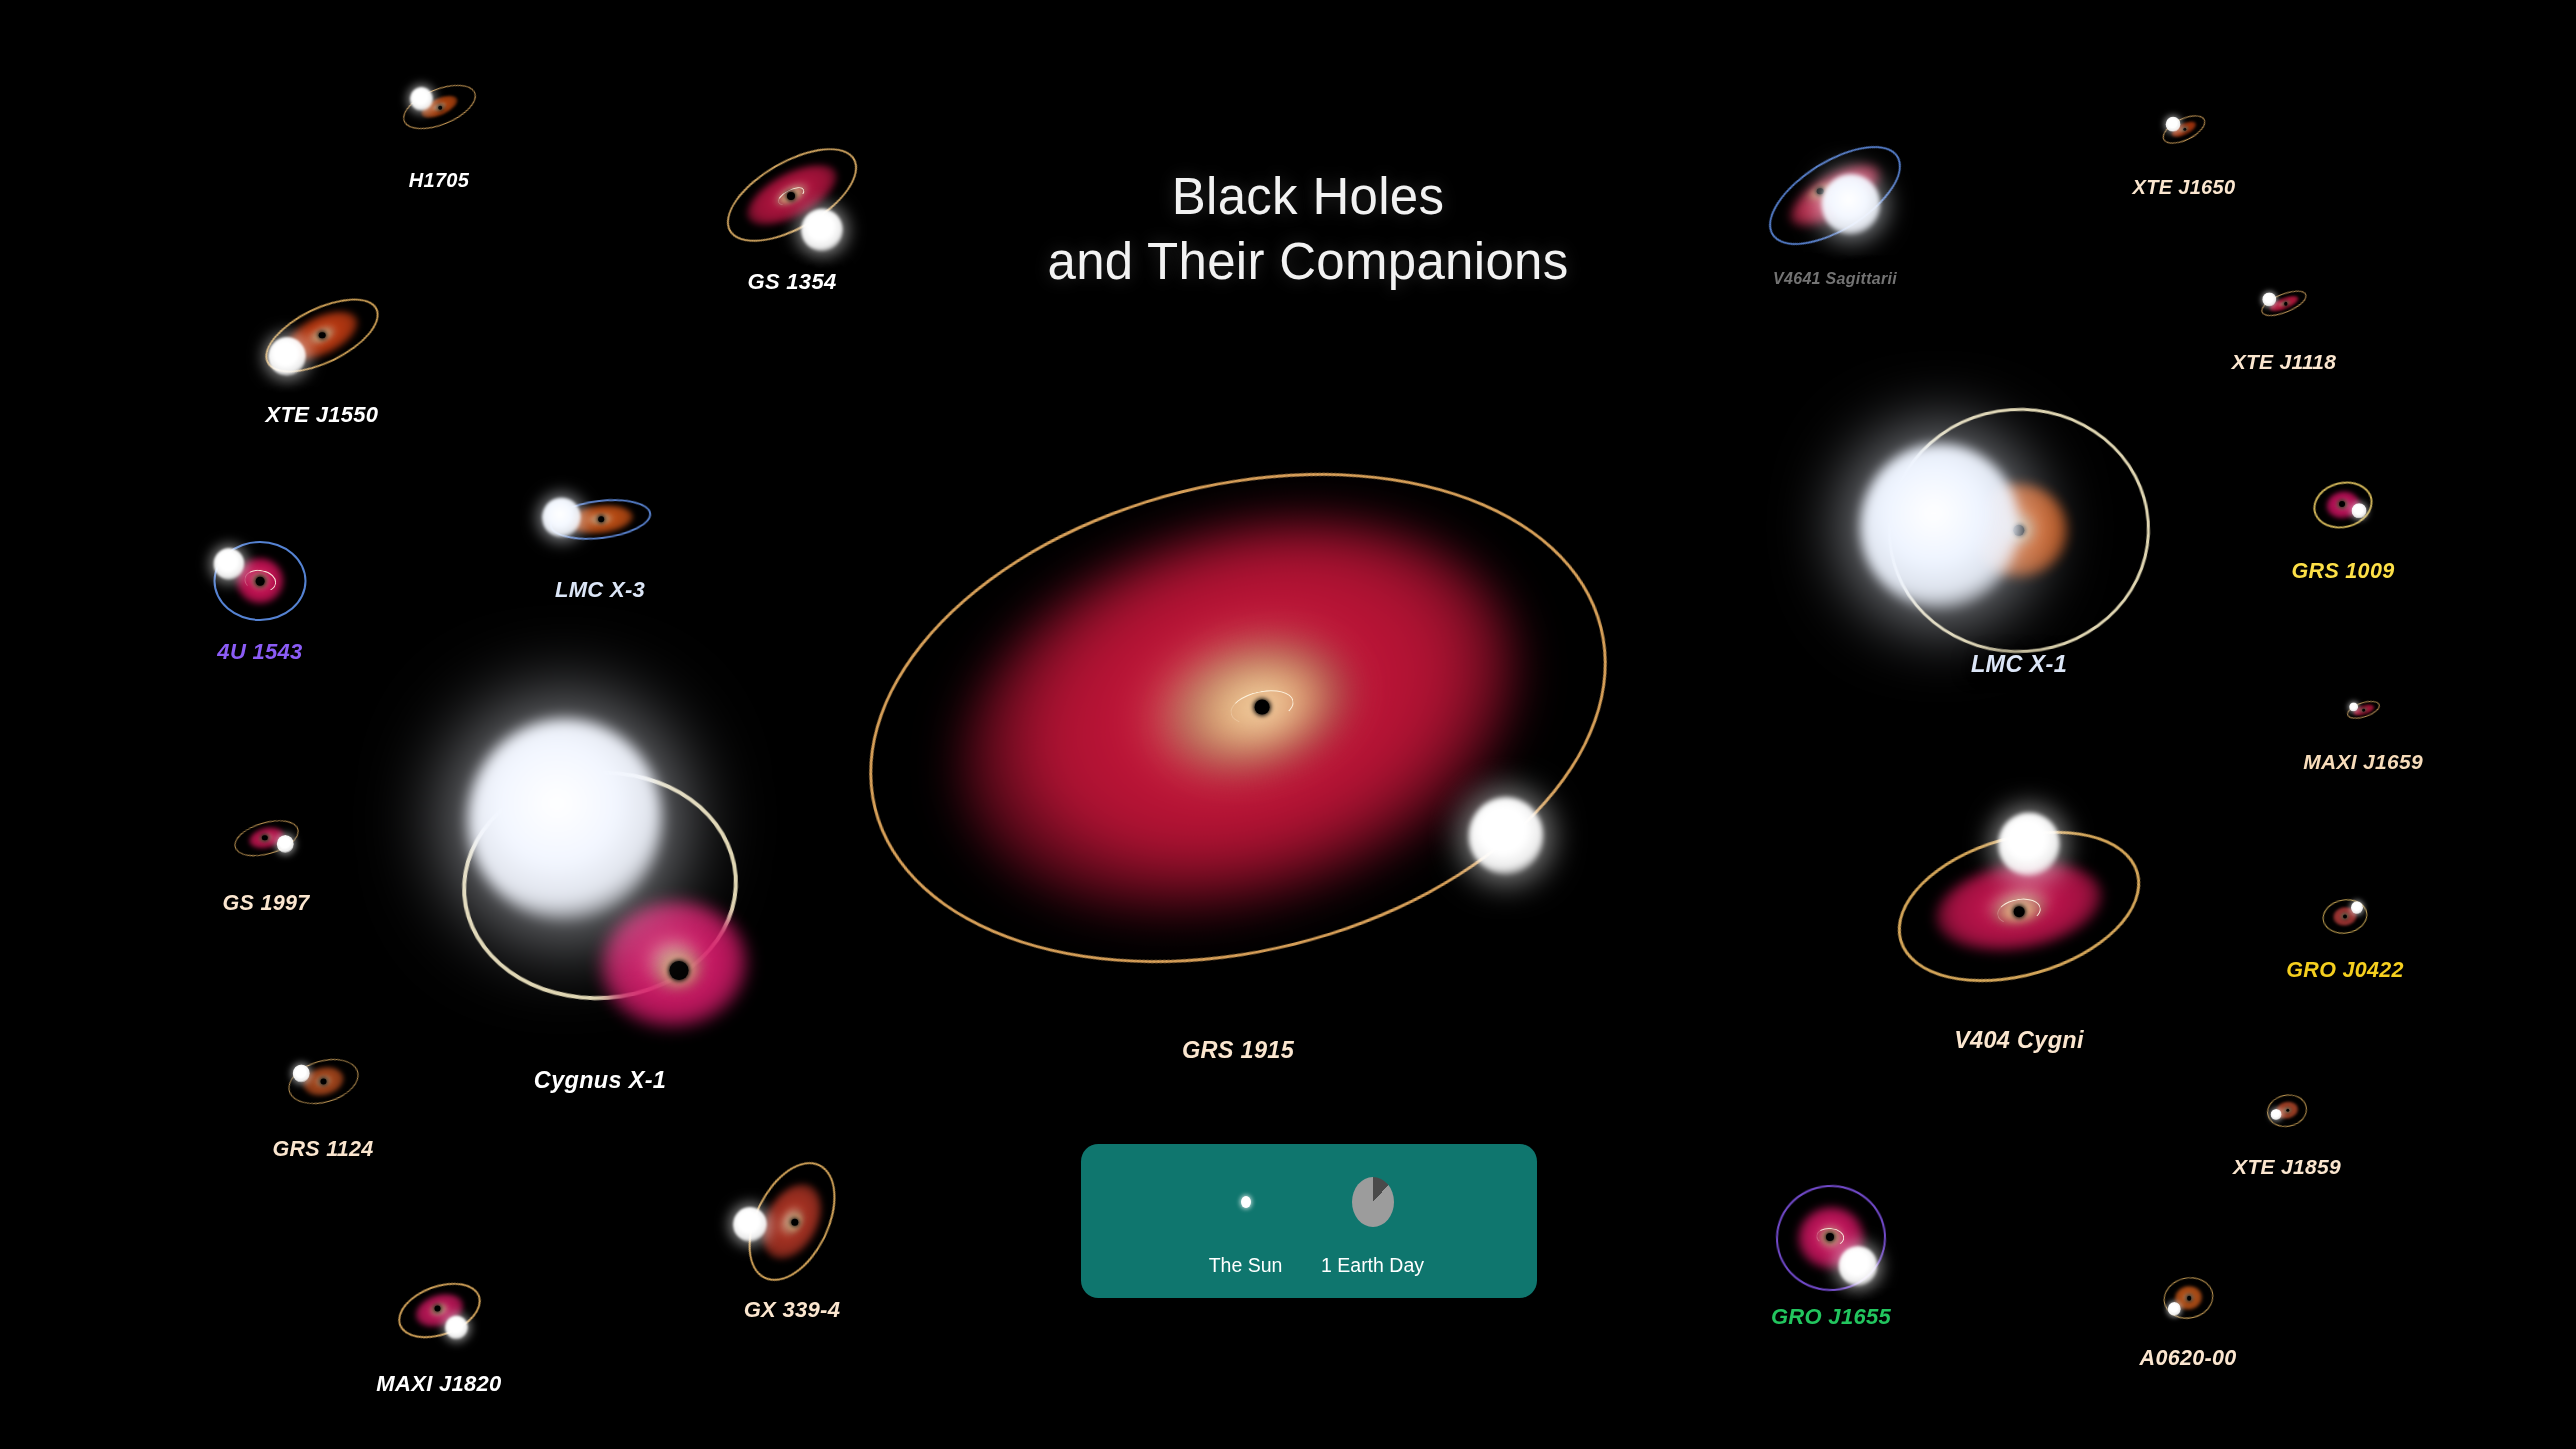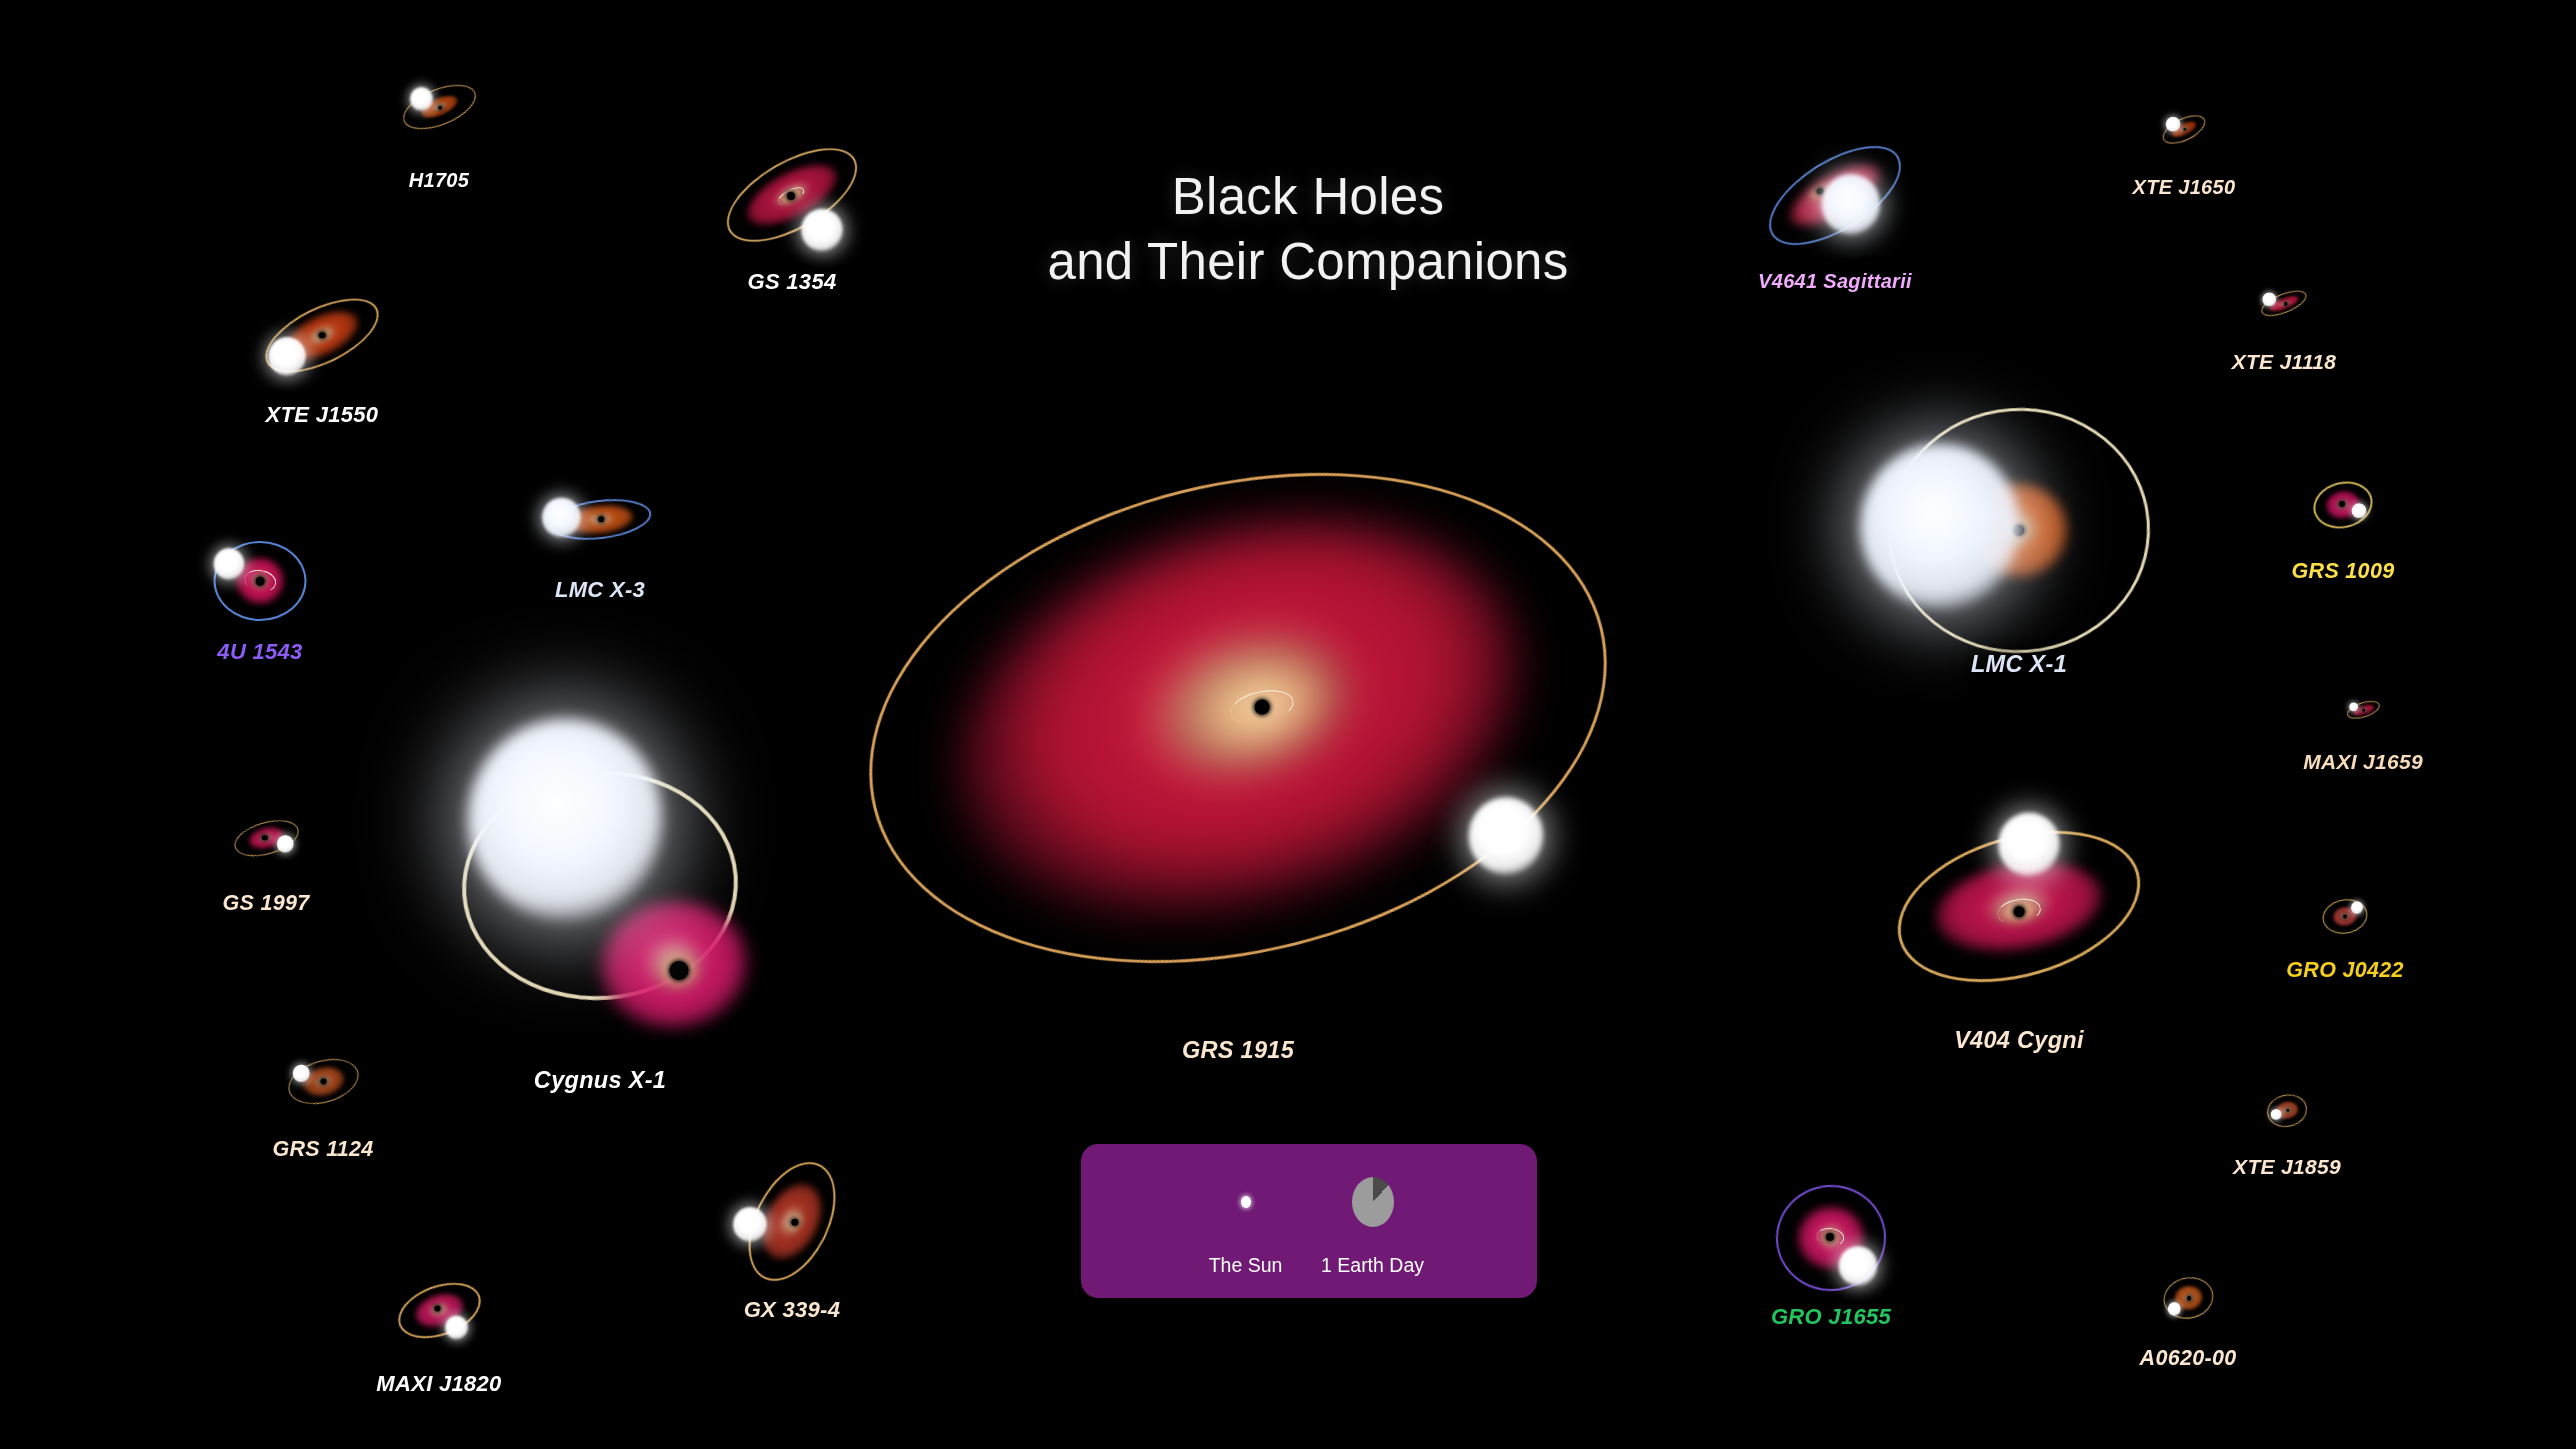--- a/index.html
+++ b/index.html
@@ -134,21 +134,21 @@
         <div class="label" style="top: 117px; color: rgb(255, 255, 255); font-size: 22px;">XTE J1550</div>
       </div>
       <div class="system" style="left: 1835px; top: 195px; width: 174px; height: 127px;">
         <div class="sysbody">
           <div class="orbit" style="--or: -32deg; width: 145px; height: 66px; border: 2.7px solid rgb(90, 133, 214); filter: blur(0.4px); opacity: 0.95;"></div>
           <div class="disk" style="--dr: -30deg; --dblur: 4.7px; width: 101px; height: 40px; margin-left: 0px; margin-top: 0px; background: radial-gradient(at 50% 48%, rgba(255, 236, 200, 0.9) 0%, rgba(198, 42, 78, 0.95) 30%, rgba(198, 42, 78, 0.82) 56%, rgba(62, 13, 26, 0.6) 80%, rgba(0, 0, 0, 0) 100%);"></div>
           <div class="diskcore" style="--dr: -30deg; --dblur: 4.7px; width: 34px; height: 13.7px; margin-left: -14.8px; margin-top: -4px;"></div>
           <div class="bh" style="width: 6.7px; height: 6.7px; margin-left: -14.8px; margin-top: -4px;"></div>
           <div class="star" style="width: 59px; height: 61px; left: 103px; top: 73px; background: radial-gradient(circle at 46% 42%, rgb(255, 255, 255) 0%, rgb(243, 247, 255) 38%, rgba(243, 247, 255, 0.92) 62%, rgba(243, 247, 255, 0.42) 80%, rgba(255, 255, 255, 0) 100%); box-shadow: rgba(243, 247, 255, 0.55) 0px 0px 25px 5.9px; filter: blur(2.1px);"></div>
         </div>
-        <div class="label" style="top: 138px; color: #f0abfc; font-size: 20px;">V4641 Sagittarii</div>
+        <div class="label" style="top: 138px; color: #737373; font-size: 16px;">V4641 Sagittarii</div>
       </div>
       <div class="system" style="left: 2184px; top: 129px; width: 54px; height: 47px;">
         <div class="sysbody">
           <div class="orbit" style="--or: -26deg; width: 44px; height: 20px; border: 1.3px solid rgb(200, 154, 88); filter: blur(0.4px); opacity: 0.95;"></div>
           <div class="disk" style="--dr: -26deg; --dblur: 1.3px; width: 27px; height: 11.4px; margin-left: 0px; margin-top: 0px; background: radial-gradient(at 50% 48%, rgba(255, 236, 200, 0.9) 0%, rgba(176, 56, 14, 0.95) 30%, rgba(176, 56, 14, 0.82) 56%, rgba(50, 16, 10, 0.6) 80%, rgba(0, 0, 0, 0) 100%);"></div>
           <div class="diskcore" style="--dr: -26deg; --dblur: 1.3px; width: 9px; height: 3.9px; margin-left: 0.7px; margin-top: 0px;"></div>
           <div class="bh" style="width: 3.4px; height: 3.4px; margin-left: 0.7px; margin-top: 0px;"></div>
           <div class="star" style="width: 14.8px; height: 15.3px; left: 16px; top: 19px; background: radial-gradient(circle at 46% 42%, rgb(255, 255, 255) 0%, rgb(255, 255, 255) 38%, rgba(255, 255, 255, 0.92) 62%, rgba(255, 255, 255, 0.42) 80%, rgba(255, 255, 255, 0) 100%); box-shadow: rgba(255, 255, 255, 0.55) 0px 0px 6.2px 1.5px; filter: blur(0.7px);"></div>
         </div>
         <div class="label" style="top: 70px; color: rgb(251, 230, 207); font-size: 20px;">XTE J1650</div>
@@ -322,21 +322,21 @@
           <div class="disk" style="--dr: -18deg; --dblur: 23px; width: 577px; height: 376px; margin-left: 0px; margin-top: 0px; background: radial-gradient(at 52% 47%, rgba(255, 238, 205, 0.98) 0%, rgba(248, 206, 150, 0.92) 7%, rgba(200, 21, 58, 0.96) 26%, rgba(200, 21, 58, 0.85) 48%, rgba(60, 5, 16, 0.72) 72%, rgba(0, 0, 0, 0) 92%);"></div>
           <div class="diskcore" style="--dr: -18deg; --dblur: 23px; width: 196px; height: 128px; margin-left: 24px; margin-top: -10.7px;"></div>
           <div class="photon" style="--pr: -12deg; width: 62px; height: 29.5px; margin-left: 24px; margin-top: -10.7px;"></div>
           <div class="bh" style="width: 14.8px; height: 14.8px; margin-left: 24px; margin-top: -10.7px;"></div>
           <div class="star" style="width: 75px; height: 78px; left: 664px; top: 393px; background: radial-gradient(circle at 46% 42%, rgb(255, 255, 255) 0%, rgb(255, 255, 255) 38%, rgba(255, 255, 255, 0.92) 62%, rgba(255, 255, 255, 0.42) 80%, rgba(255, 255, 255, 0) 100%); box-shadow: rgba(255, 255, 255, 0.55) 0px 0px 32px 7.5px; filter: blur(2.6px);"></div>
         </div>
         <div class="label" style="top: 594px; color: rgb(251, 230, 207); font-size: 23.5px;">GRS 1915</div>
       </div>
     </div>
 
-  <div id="legend" style="left: 1081px; top: 1144px; width: 456px; height: 154px; background: #701a75;">
+  <div id="legend" style="left: 1081px; top: 1144px; width: 456px; height: 154px; background: #0f766e;">
     <div class="leg-item">
       <div class="leg-glyph">
           <div id="sun-dot"></div>
         </div>
       <div class="leg-caption">The Sun</div>
     </div>
     <div class="leg-item">
       <div class="leg-glyph">
           <div id="day-pie"></div>
         </div>

